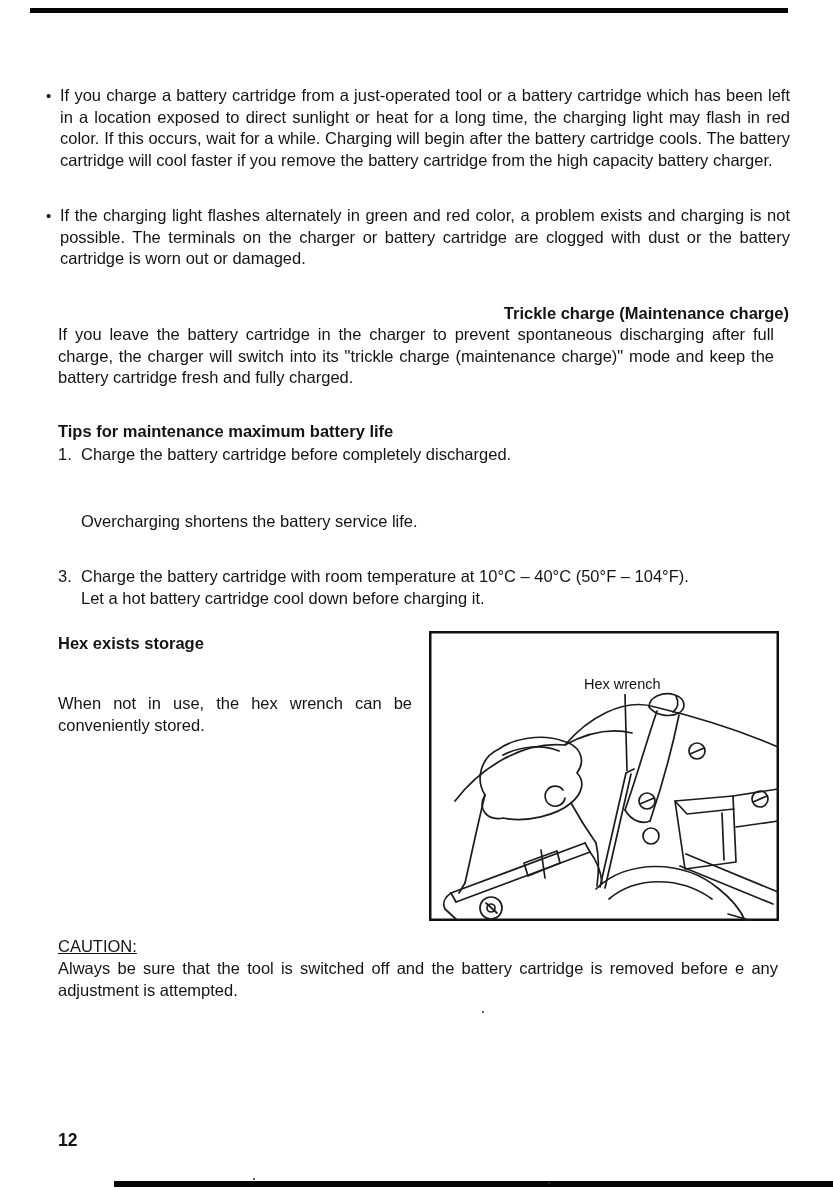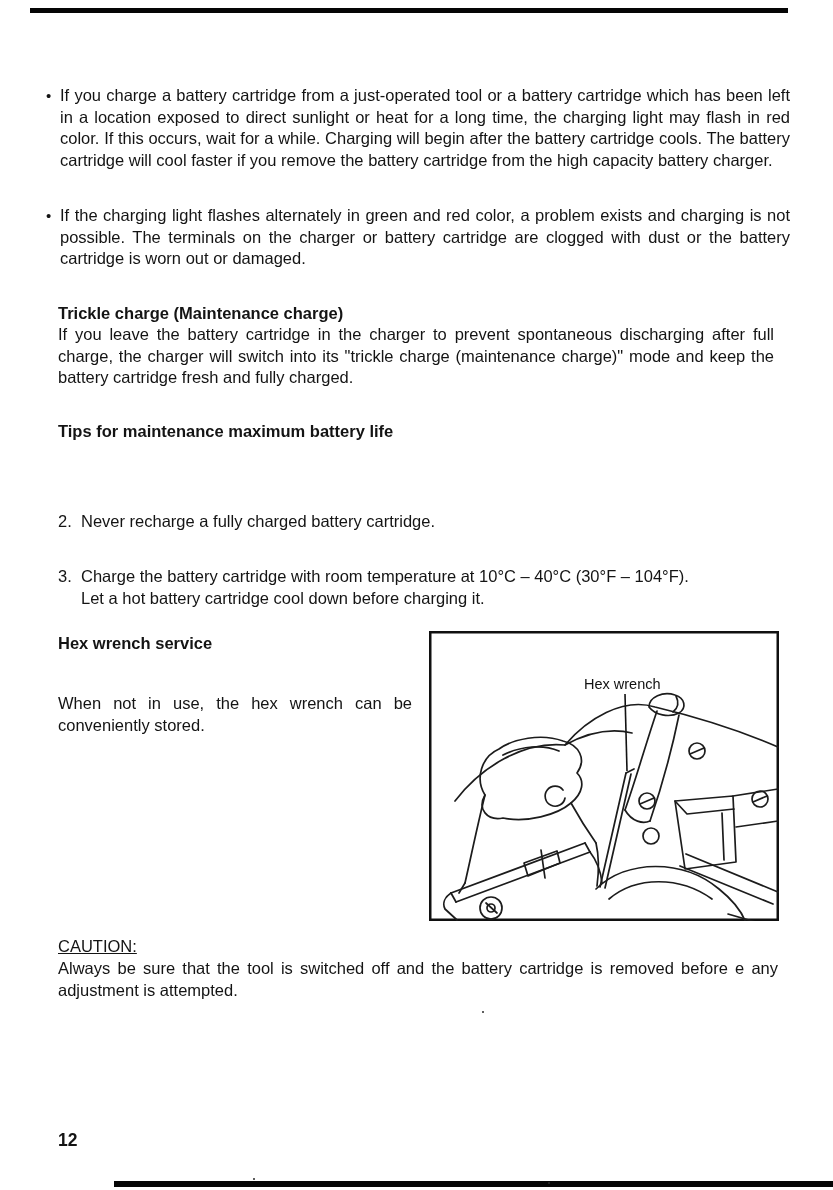--- a/index.html
+++ b/index.html
@@ -36,38 +36,39 @@
 <div class="speck" style="left:548px;top:1182px;"></div>
 
 <div class="abs bullet-para just" style="left:46px;top:85px;width:730px;">
   <span class="bullet-dot">•</span><span>If you charge a battery cartridge from a just-operated tool or a battery cartridge which has been left in a location exposed to direct sunlight or heat for a long time, the charging light may flash in red color. If this occurs, wait for a while. Charging will begin after the battery cartridge cools. The battery cartridge will cool faster if you remove the battery cartridge from the high capacity battery charger.</span>
 </div>
 
 <div class="abs bullet-para just" style="left:46px;top:205px;width:730px;">
   <span class="bullet-dot">•</span><span>If the charging light flashes alternately in green and red color, a problem exists and charg­ing is not possible. The terminals on the charger or battery cartridge are clogged with dust or the battery cartridge is worn out or damaged.</span>
 </div>
 
-<div class="abs bold" style="left:58px;top:303px;width:718px;">Trickle charge (Maintenance charge)</div>
+<div class="abs bold" style="left:71px;top:303px;width:718px;text-align:right;">Trickle charge (Maintenance charge)</div>
 <div class="abs just" style="left:58px;top:324px;width:716px;">If you leave the battery cartridge in the charger to prevent spontaneous discharging after full charge, the charger will switch into its "trickle charge (maintenance charge)" mode and keep the battery cartridge fresh and fully charged.</div>
 
 <div class="abs bold" style="left:58px;top:421px;width:718px;">Tips for maintenance maximum battery life</div>
 
 <div class="abs list-item" style="left:58px;top:444px;width:718px;">
+  <div><span class="list-num">1.</span><span>Charge the battery cartridge before completely discharged.</span></div>
 </div>
 
 <div class="abs list-item" style="left:58px;top:511px;width:718px;">
-  <div><span class="list-num">2.</span><span>Never recharge a fully charged battery cartridge.</span></div>
+  <div class="list-cont">Overcharging shortens the battery service life.</div>
 </div>
 
 <div class="abs list-item" style="left:58px;top:566px;width:718px;">
-  <div><span class="list-num">3.</span><span>Charge the battery cartridge with room temperature at 10°C – 40°C (30°F – 104°F).</span></div>
+  <div><span class="list-num">3.</span><span>Charge the battery cartridge with room temperature at 10°C – 40°C (50°F – 104°F).</span></div>
   <div class="list-cont">Let a hot battery cartridge cool down before charging it.</div>
 </div>
 
-<div class="abs bold" style="left:58px;top:633px;width:360px;">Hex wrench service</div>
+<div class="abs bold" style="left:58px;top:633px;width:360px;">Hex exists storage</div>
 <div class="abs just" style="left:58px;top:693px;width:354px;">When not in use, the hex wrench can be conveniently stored.</div>
 
 <div class="figure-box">
   <svg width="350" height="290" viewBox="0 0 350 290">
     <rect x="1.25" y="1.25" width="347.5" height="287.5" fill="none" stroke="#101010" stroke-width="2.5"></rect>
     <text x="155" y="58" font-size="14.5" fill="#121212" font-family="Liberation Sans, sans-serif">Hex wrench</text>
     <path d="M196 63 L198 140" stroke="#121212" stroke-width="1.6" fill="none"></path>
     <g fill="none" stroke="#1c1c1c" stroke-width="1.7" stroke-linecap="round" stroke-linejoin="round">
 
       <path d="M26 170 C52 136 94 110 136 114 C158 88 194 66 226 76 C268 86 312 100 349 116"></path>

